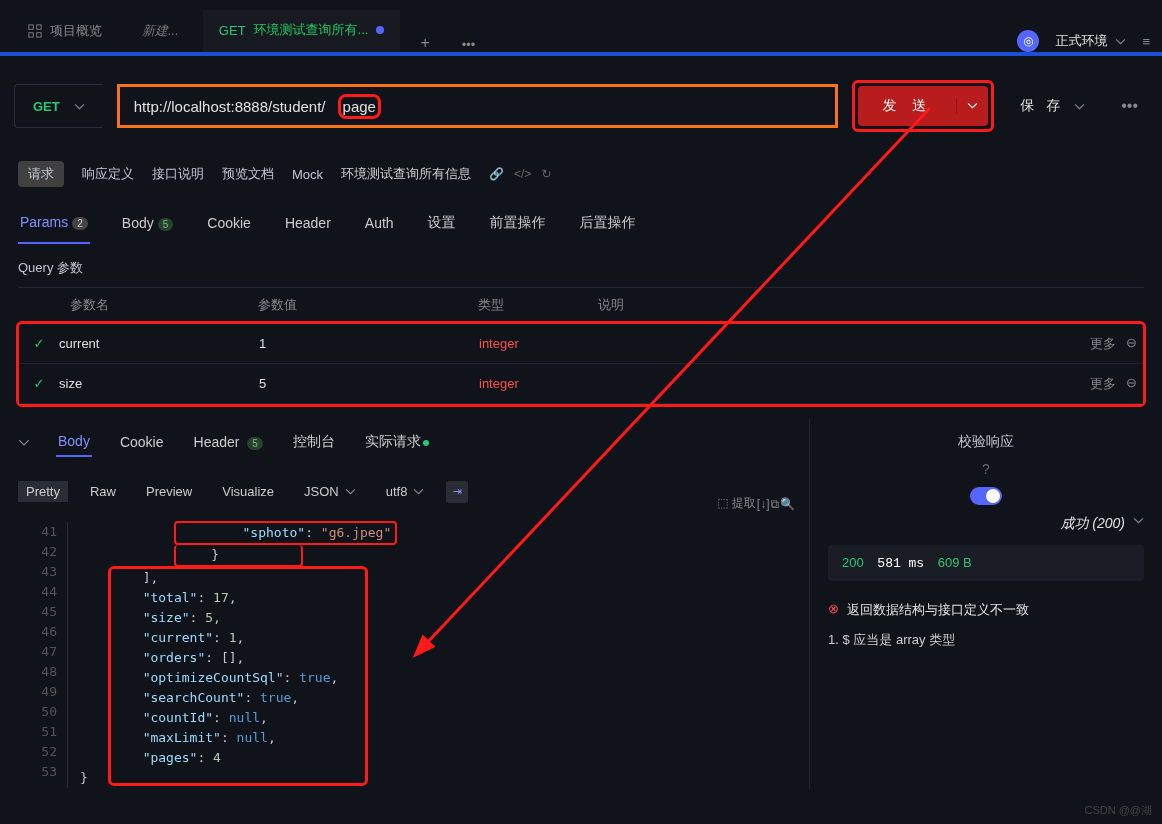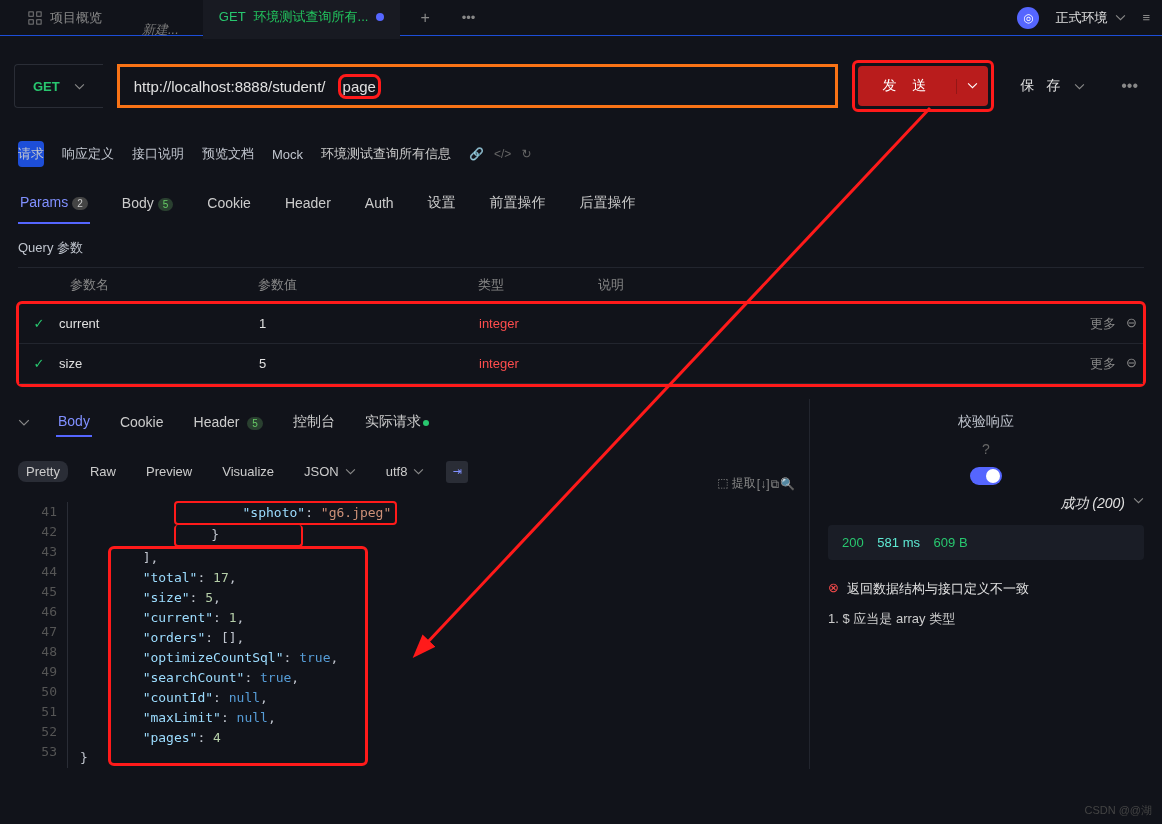--- a/index.html
+++ b/index.html
@@ -1,19 +1,19 @@
 <!DOCTYPE html>
 <html><head>
 <meta charset="utf-8">
 <style>
 * { margin: 0; padding: 0; box-sizing: border-box; }
 body { background: #11131a; color: #c0c5ce; font-family: -apple-system, "Segoe UI", sans-serif; font-size: 13px; width: 1162px; height: 824px; overflow: hidden; position: relative; }
 
 
-.topbar { display: flex; align-items: center; height: 36px; border-bottom: 1px solid #1d4ed8; padding: 0 12px; gap: 8px; }
+.topbar { display: flex; align-items: flex-end; height: 56px; border-bottom: 4px solid #1d4ed8; padding: 0 12px; gap: 8px; }
 .tab { display: flex; align-items: center; padding: 0 16px; height: 42px; gap: 8px; color: #888; position: relative; }
 .tab.new { font-style: italic; color: #777; margin-top: 24px; }
 .tab.active { color: #fff; border-bottom: 2px solid transparent; background: #181a22; }
 .tab .method { color: #28c76f; font-weight: 500; }
 .tab .dot { width: 8px; height: 8px; background: #5566ff; border-radius: 50%; }
 .plus-tab { color: #888; padding: 0 12px; font-size: 16px; }
 .ellipsis-tab { color: #888; padding: 0 12px; }
 .top-right { margin-left: auto; display: flex; align-items: center; gap: 16px; }
 .env-icon { width: 22px; height: 22px; background: #5566ff; border-radius: 50%; display: flex; align-items: center; justify-content: center; color: #fff; font-size: 12px; }
 .env-select { color: #e0e0e0; display: flex; align-items: center; gap: 8px; }
@@ -27,21 +27,21 @@
 .url-highlight { border: 3px solid #ff1a1a; border-radius: 8px; padding: 1px 2px; }
 .send-wrap { border: 3px solid #ff1a1a; border-radius: 6px; padding: 3px; }
 .send-btn { display: flex; align-items: center; background: #b91c1c; border-radius: 4px; height: 40px; overflow: hidden; }
 .send-main { padding: 0 24px; color: #fff; font-size: 14px; letter-spacing: 6px; }
 .send-drop { padding: 0 10px; border-left: 1px solid rgba(0,0,0,0.2); color: #fff; }
 .save-btn { display: flex; align-items: center; gap: 10px; color: #e0e0e0; padding: 0 12px; font-size: 14px; letter-spacing: 4px; }
 .more-btn { color: #888; padding: 0 10px; font-size: 16px; }
 
 
 .doc-tabs { display: flex; align-items: center; gap: 18px; padding: 0 18px; height: 36px; font-size: 13px; color: #c0c5ce; }
-.doc-tab.active { background: #1d4ed8; padding: 4px 0; border-radius: 4px; }
+.doc-tab.active { background: #404040; padding: 4px 10px; border-radius: 4px; }
 .doc-icons { color: #666; display: flex; gap: 10px; font-size: 12px; }
 
 
 .req-tabs { display: flex; align-items: center; gap: 30px; padding: 14px 18px 0; font-size: 14px; border-bottom: 1px solid transparent; }
 .req-tab { padding: 8px 2px 12px; color: #ccc; position: relative; }
 .req-tab.active { color: #8090ff; border-bottom: 2px solid #5566ff; }
 .badge { background: #444; color: #ccc; font-size: 10px; padding: 1px 5px; border-radius: 8px; margin-left: 4px; }
 .badge.green { background: #2a4030; color: #6c6; }
 
 
@@ -62,21 +62,21 @@
 
 .response-wrap { display: flex; height: 370px; }
 .resp-left { flex: 1; border-right: 1px solid #22252e; padding: 8px 0 0 18px; }
 .resp-tabs { display: flex; align-items: center; gap: 26px; font-size: 14px; padding-bottom: 4px; }
 .resp-tab { padding: 6px 2px; color: #ccc; }
 .resp-tab.active { color: #8090ff; border-bottom: 2px solid #5566ff; }
 .resp-dot { width: 6px; height: 6px; background: #28c76f; border-radius: 50%; display: inline-block; margin-left: 2px; }
 
 .format-row { display: flex; align-items: center; gap: 14px; padding: 10px 0; font-size: 13px; color: #ccc; }
 .fmt-tab { padding: 3px 8px; color: #ccc; }
-.fmt-tab.active { background: #2a2d36; border-radius: 8px; }
+.fmt-tab.active { background: #2a2d36; border-radius: 0; }
 .fmt-select { display: flex; align-items: center; gap: 6px; padding: 3px 8px; }
 .wrap-icon { width: 22px; height: 22px; background: #2a2d36; border-radius: 3px; display: flex; align-items: center; justify-content: center; color: #8090ff; font-size: 11px; }
 .format-right { margin-left: auto; display: flex; gap: 1px; color: #888; padding-right: 14px; align-items: center; font-size: 12px; margin-top: 24px; }
 
 .code-area { display: flex; font-family: Consolas, monospace; font-size: 13px; line-height: 20px; }
 .gutter { width: 50px; text-align: right; color: #555; padding-right: 10px; border-right: 1px solid #2a2d36; }
 .code { padding-left: 12px; position: relative; }
 .key { color: #9cdcfe; }
 .str { color: #ce9178; }
 .num { color: #b5cea8; }
@@ -88,21 +88,21 @@
 
 
 .resp-right { width: 352px; padding: 14px 18px; }
 .validate-row { display: flex; align-items: center; gap: 10px; font-size: 14px; padding-bottom: 12px; flex-direction: column; }
 .validate-row .q { color: #666; }
 .toggle { width: 32px; height: 18px; background: #5566ff; border-radius: 9px; position: relative; }
 .toggle::after { content: ''; position: absolute; right: 2px; top: 2px; width: 14px; height: 14px; background: #fff; border-radius: 50%; }
 .status-select { margin-left: auto; display: flex; gap: 8px; color: #e0e0e0; font-style: italic; }
 .status-box { background: #1a1d26; border-radius: 4px; padding: 10px 14px; font-size: 13px; margin-bottom: 14px; }
 .sc200 { color: #28c76f; }
-.stime { color: #5eead4; margin-left: 10px; }
+.stime { color: #ffffff; margin-left: 10px; font-family: Liberation Mono, monospace; }
 .ssize { color: #28c76f; margin-left: 10px; }
 .error-row { display: flex; gap: 8px; color: #e0e0e0; font-size: 13px; padding: 6px 0; }
 .err-icon { color: #ff4d4d; }
 .error-detail { color: #ccc; font-size: 13px; padding: 6px 0; }
 
 .watermark { position: absolute; right: 10px; bottom: 6px; color: #444; font-size: 11px; }
 .red-arrow { position: absolute; pointer-events: none; }
 svg.chev { width: 11px; height: 11px; }
 </style>
 </head>

